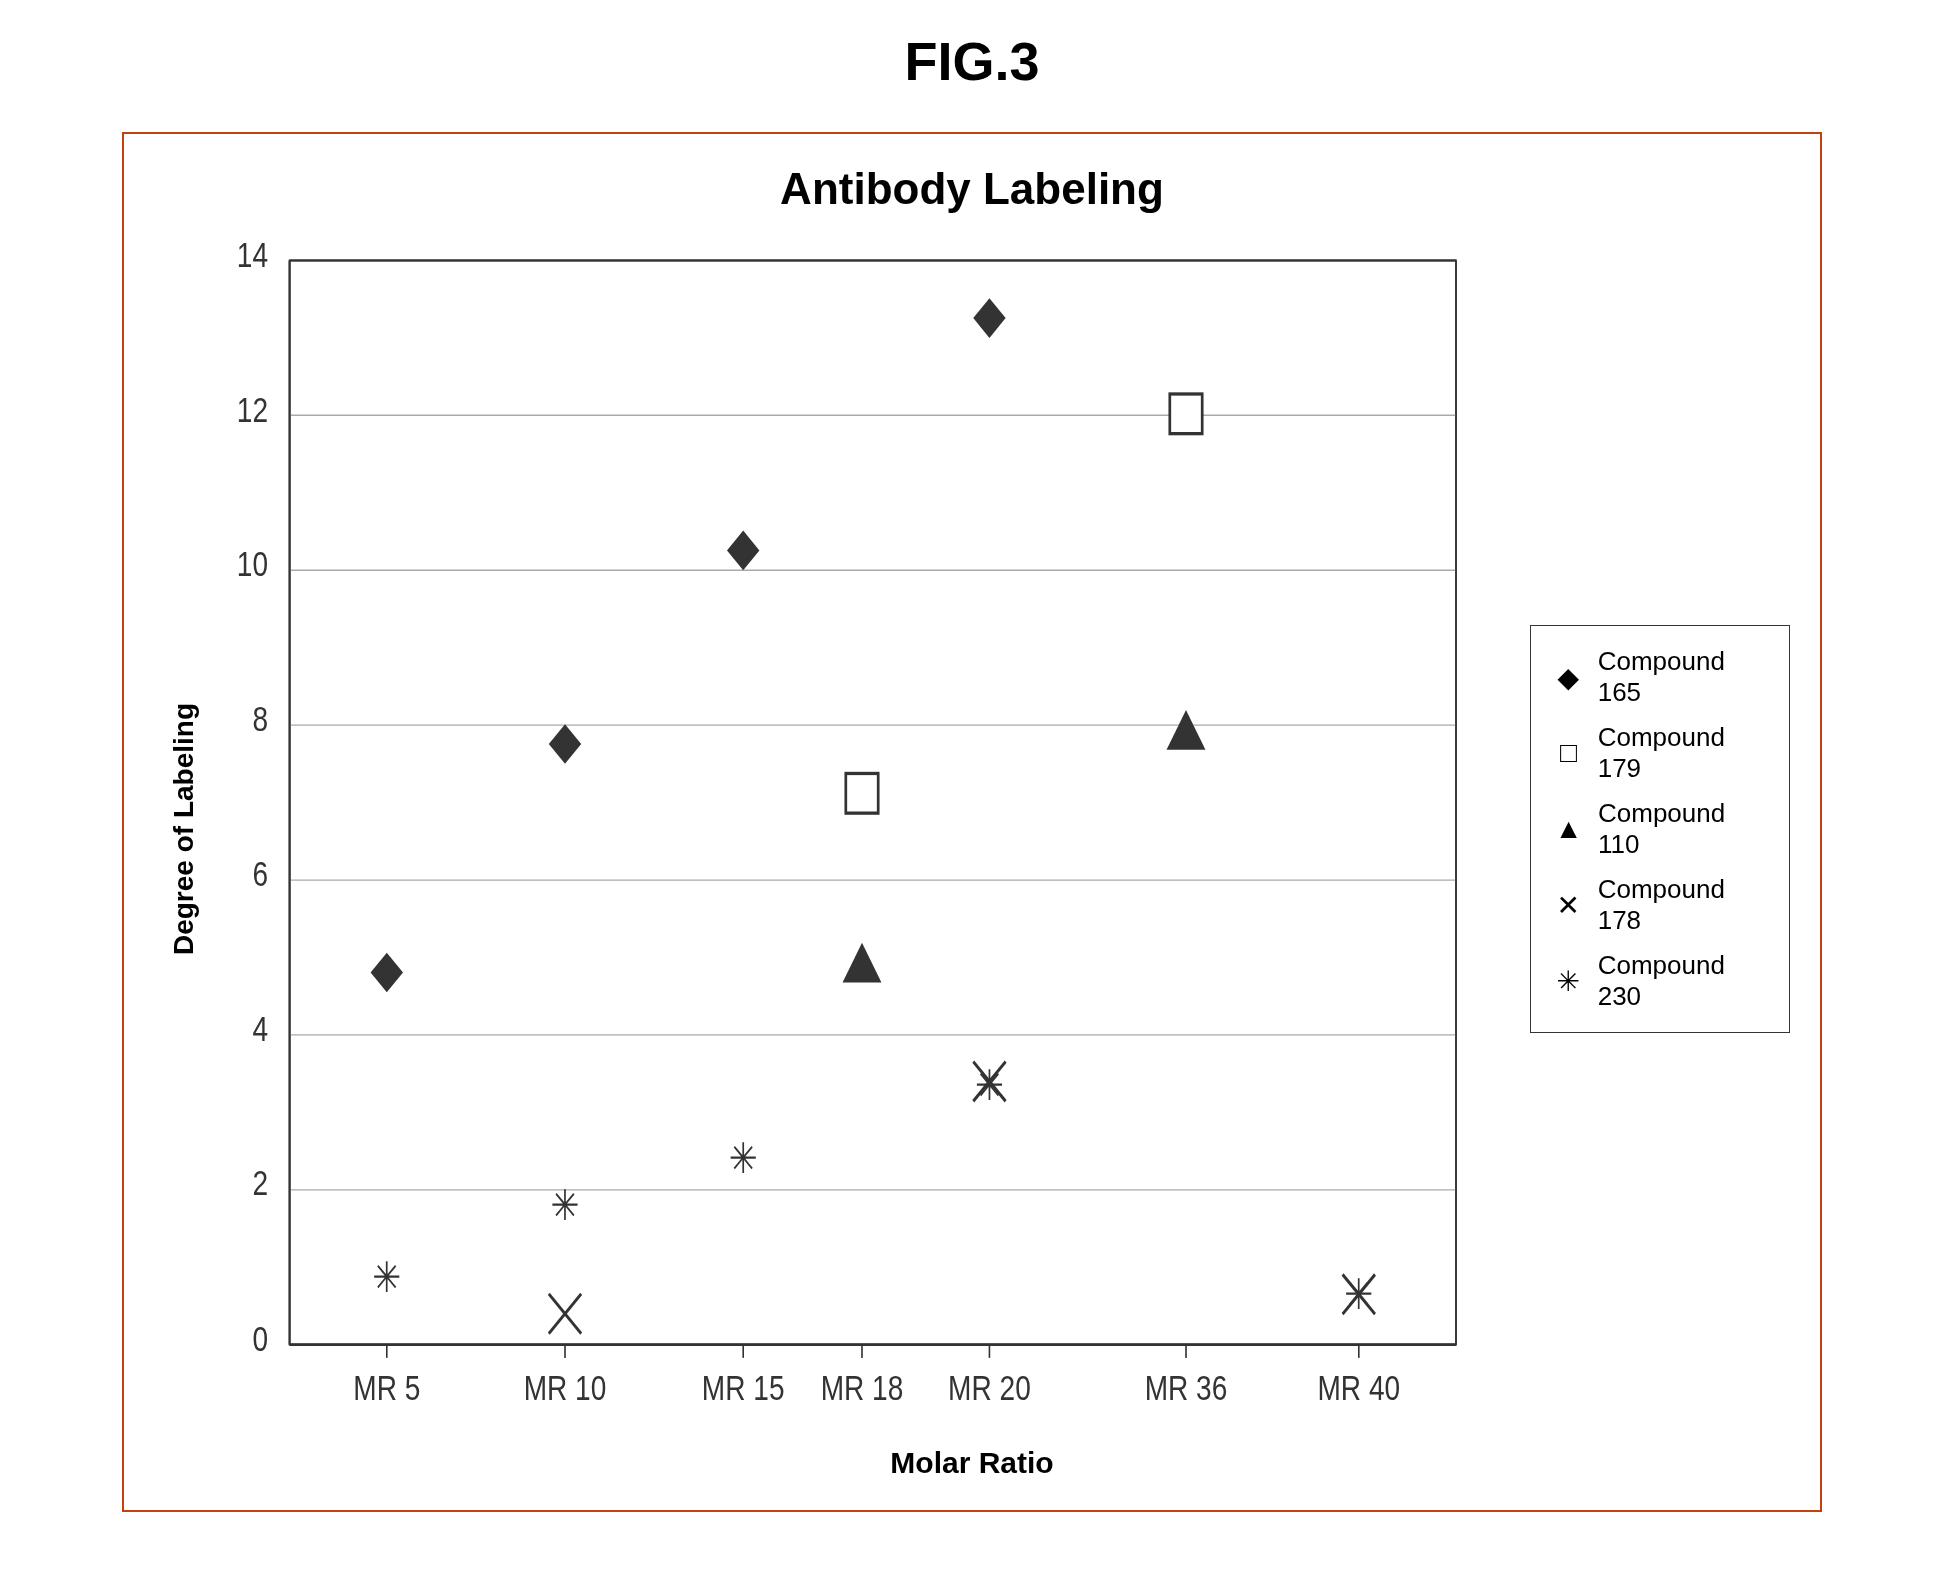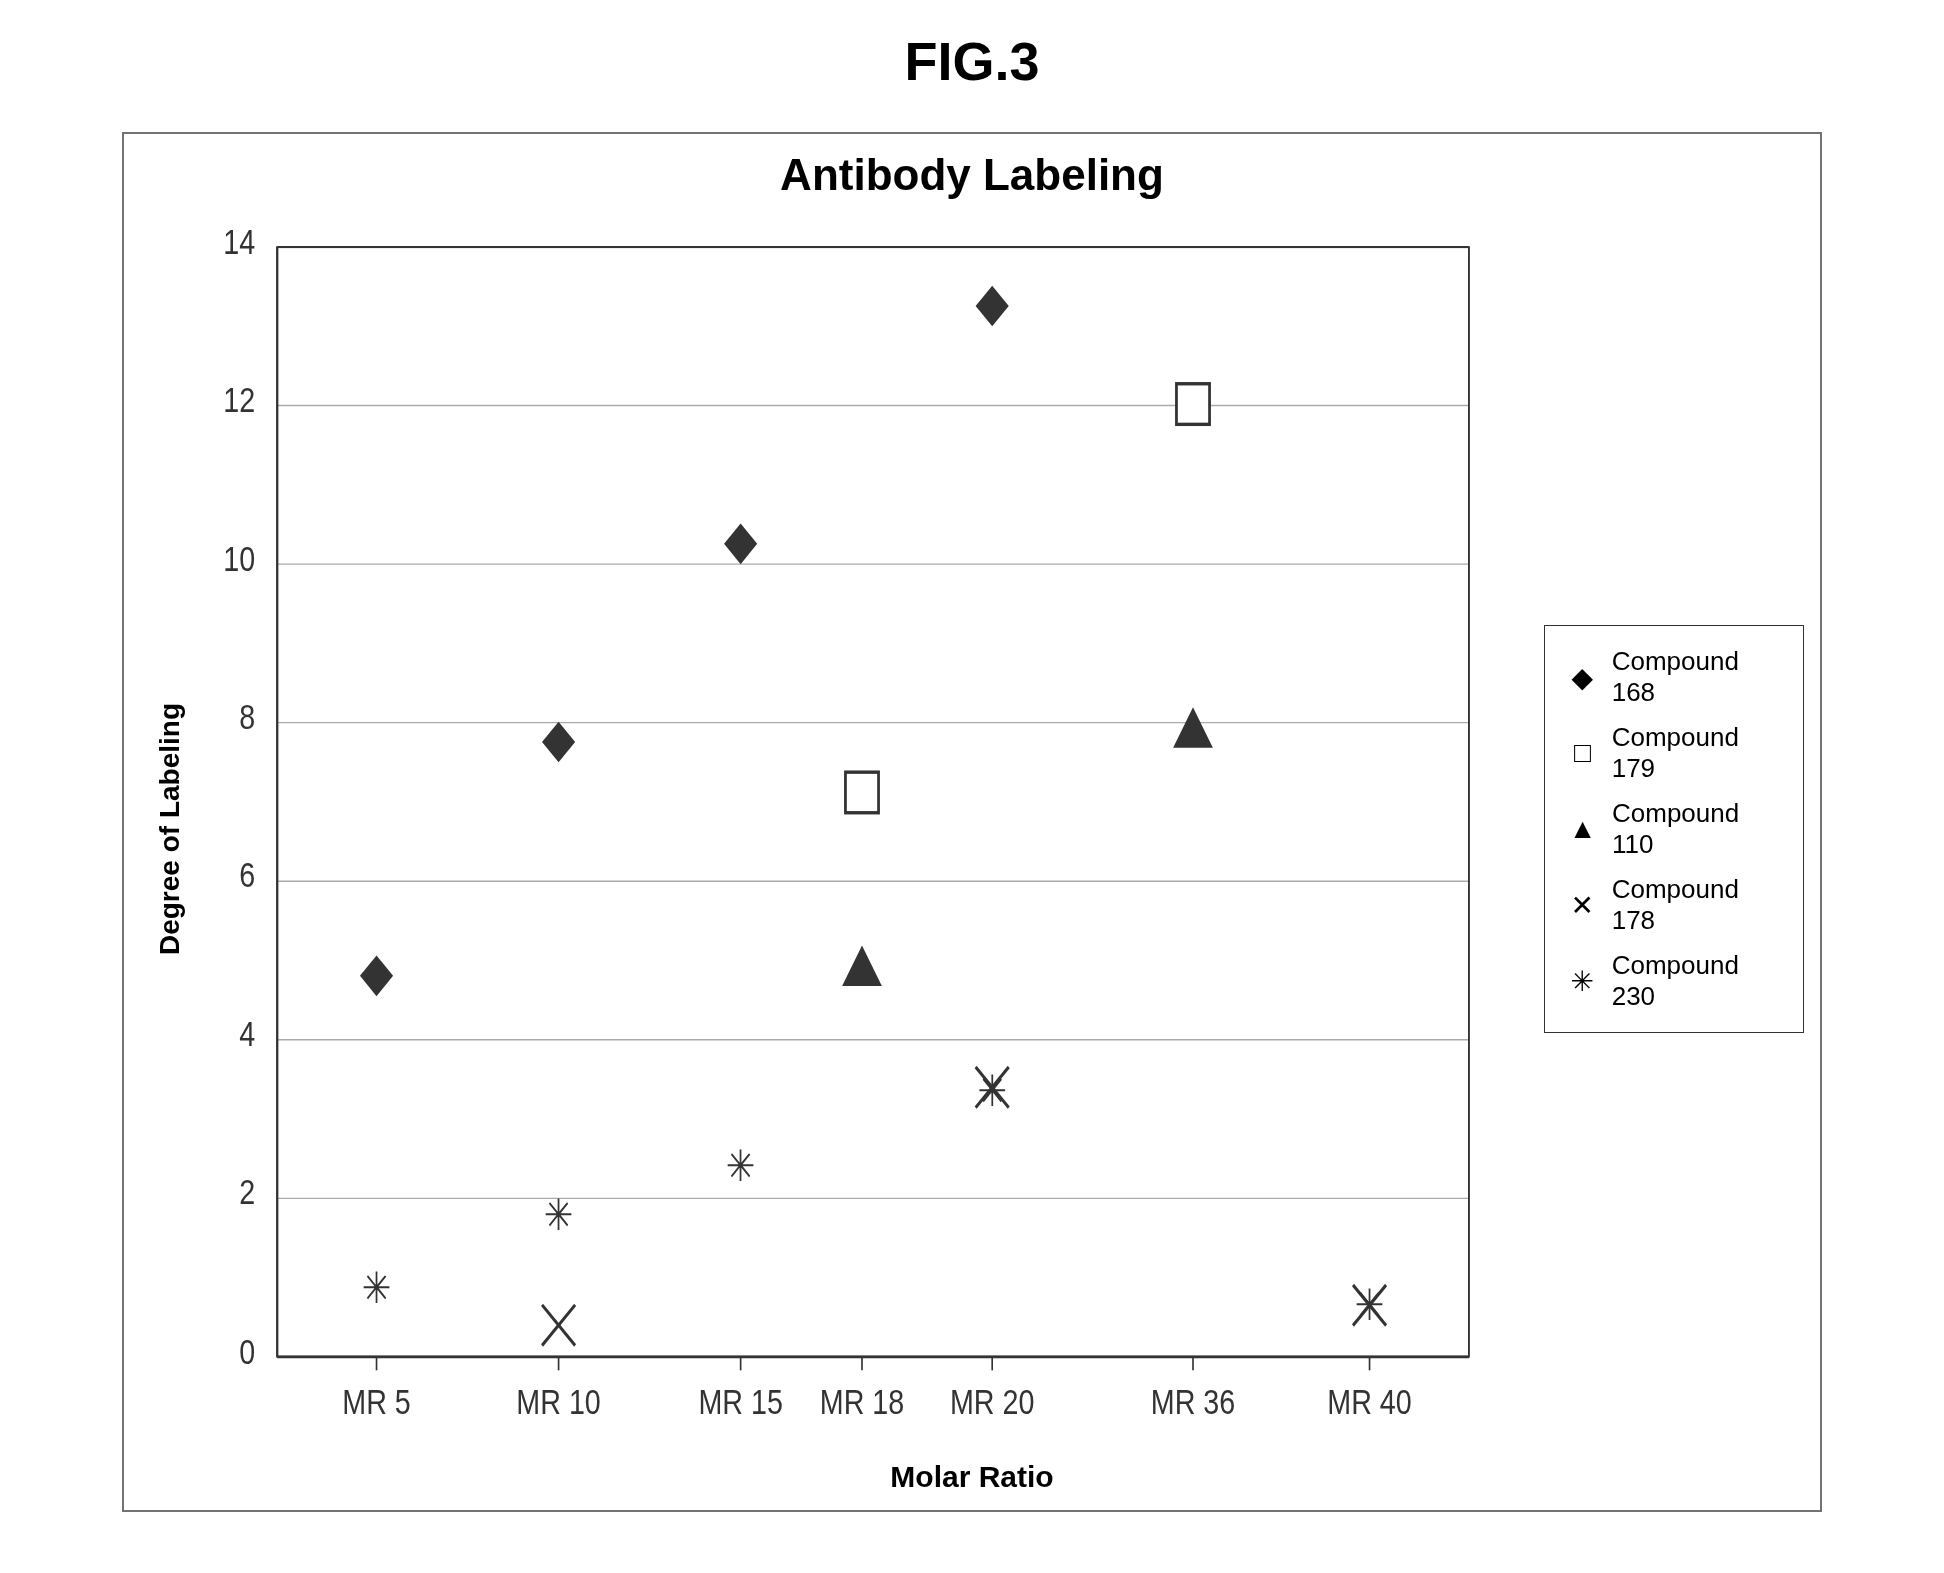--- a/index.html
+++ b/index.html
@@ -14,24 +14,24 @@
       justify-content: flex-start;
       padding-top: 30px;
     }
     .page-title {
       font-size: 54px;
       font-weight: bold;
       margin-bottom: 40px;
       text-align: center;
     }
     .chart-outer {
-      border: 2px solid #737373;
+      border: 2px solid #c2410c;
       width: 1700px;
       height: 1380px;
-      padding: 16px;
+      padding: 30px;
       display: flex;
       flex-direction: column;
       align-items: center;
     }
     .chart-title {
       font-size: 44px;
       font-weight: bold;
       margin-bottom: 20px;
       text-align: center;
     }
@@ -188,21 +188,21 @@
           <line x1="70" y1="840" x2="1150" y2="840" stroke="#333" stroke-width="2"></line>
           <line x1="1150" y1="20" x2="1150" y2="840" stroke="#333" stroke-width="1.5"></line>
           <line x1="70" y1="20" x2="1150" y2="20" stroke="#333" stroke-width="1.5"></line>
         </svg>
       </div>
     </div>
 
     <div class="legend-container">
       <div class="legend-item">
         <span class="legend-symbol">◆</span>
-        <span>Compound 168</span>
+        <span>Compound 165</span>
       </div>
       <div class="legend-item">
         <span class="legend-symbol">□</span>
         <span>Compound 179</span>
       </div>
       <div class="legend-item">
         <span class="legend-symbol">▲</span>
         <span>Compound 110</span>
       </div>
       <div class="legend-item">

